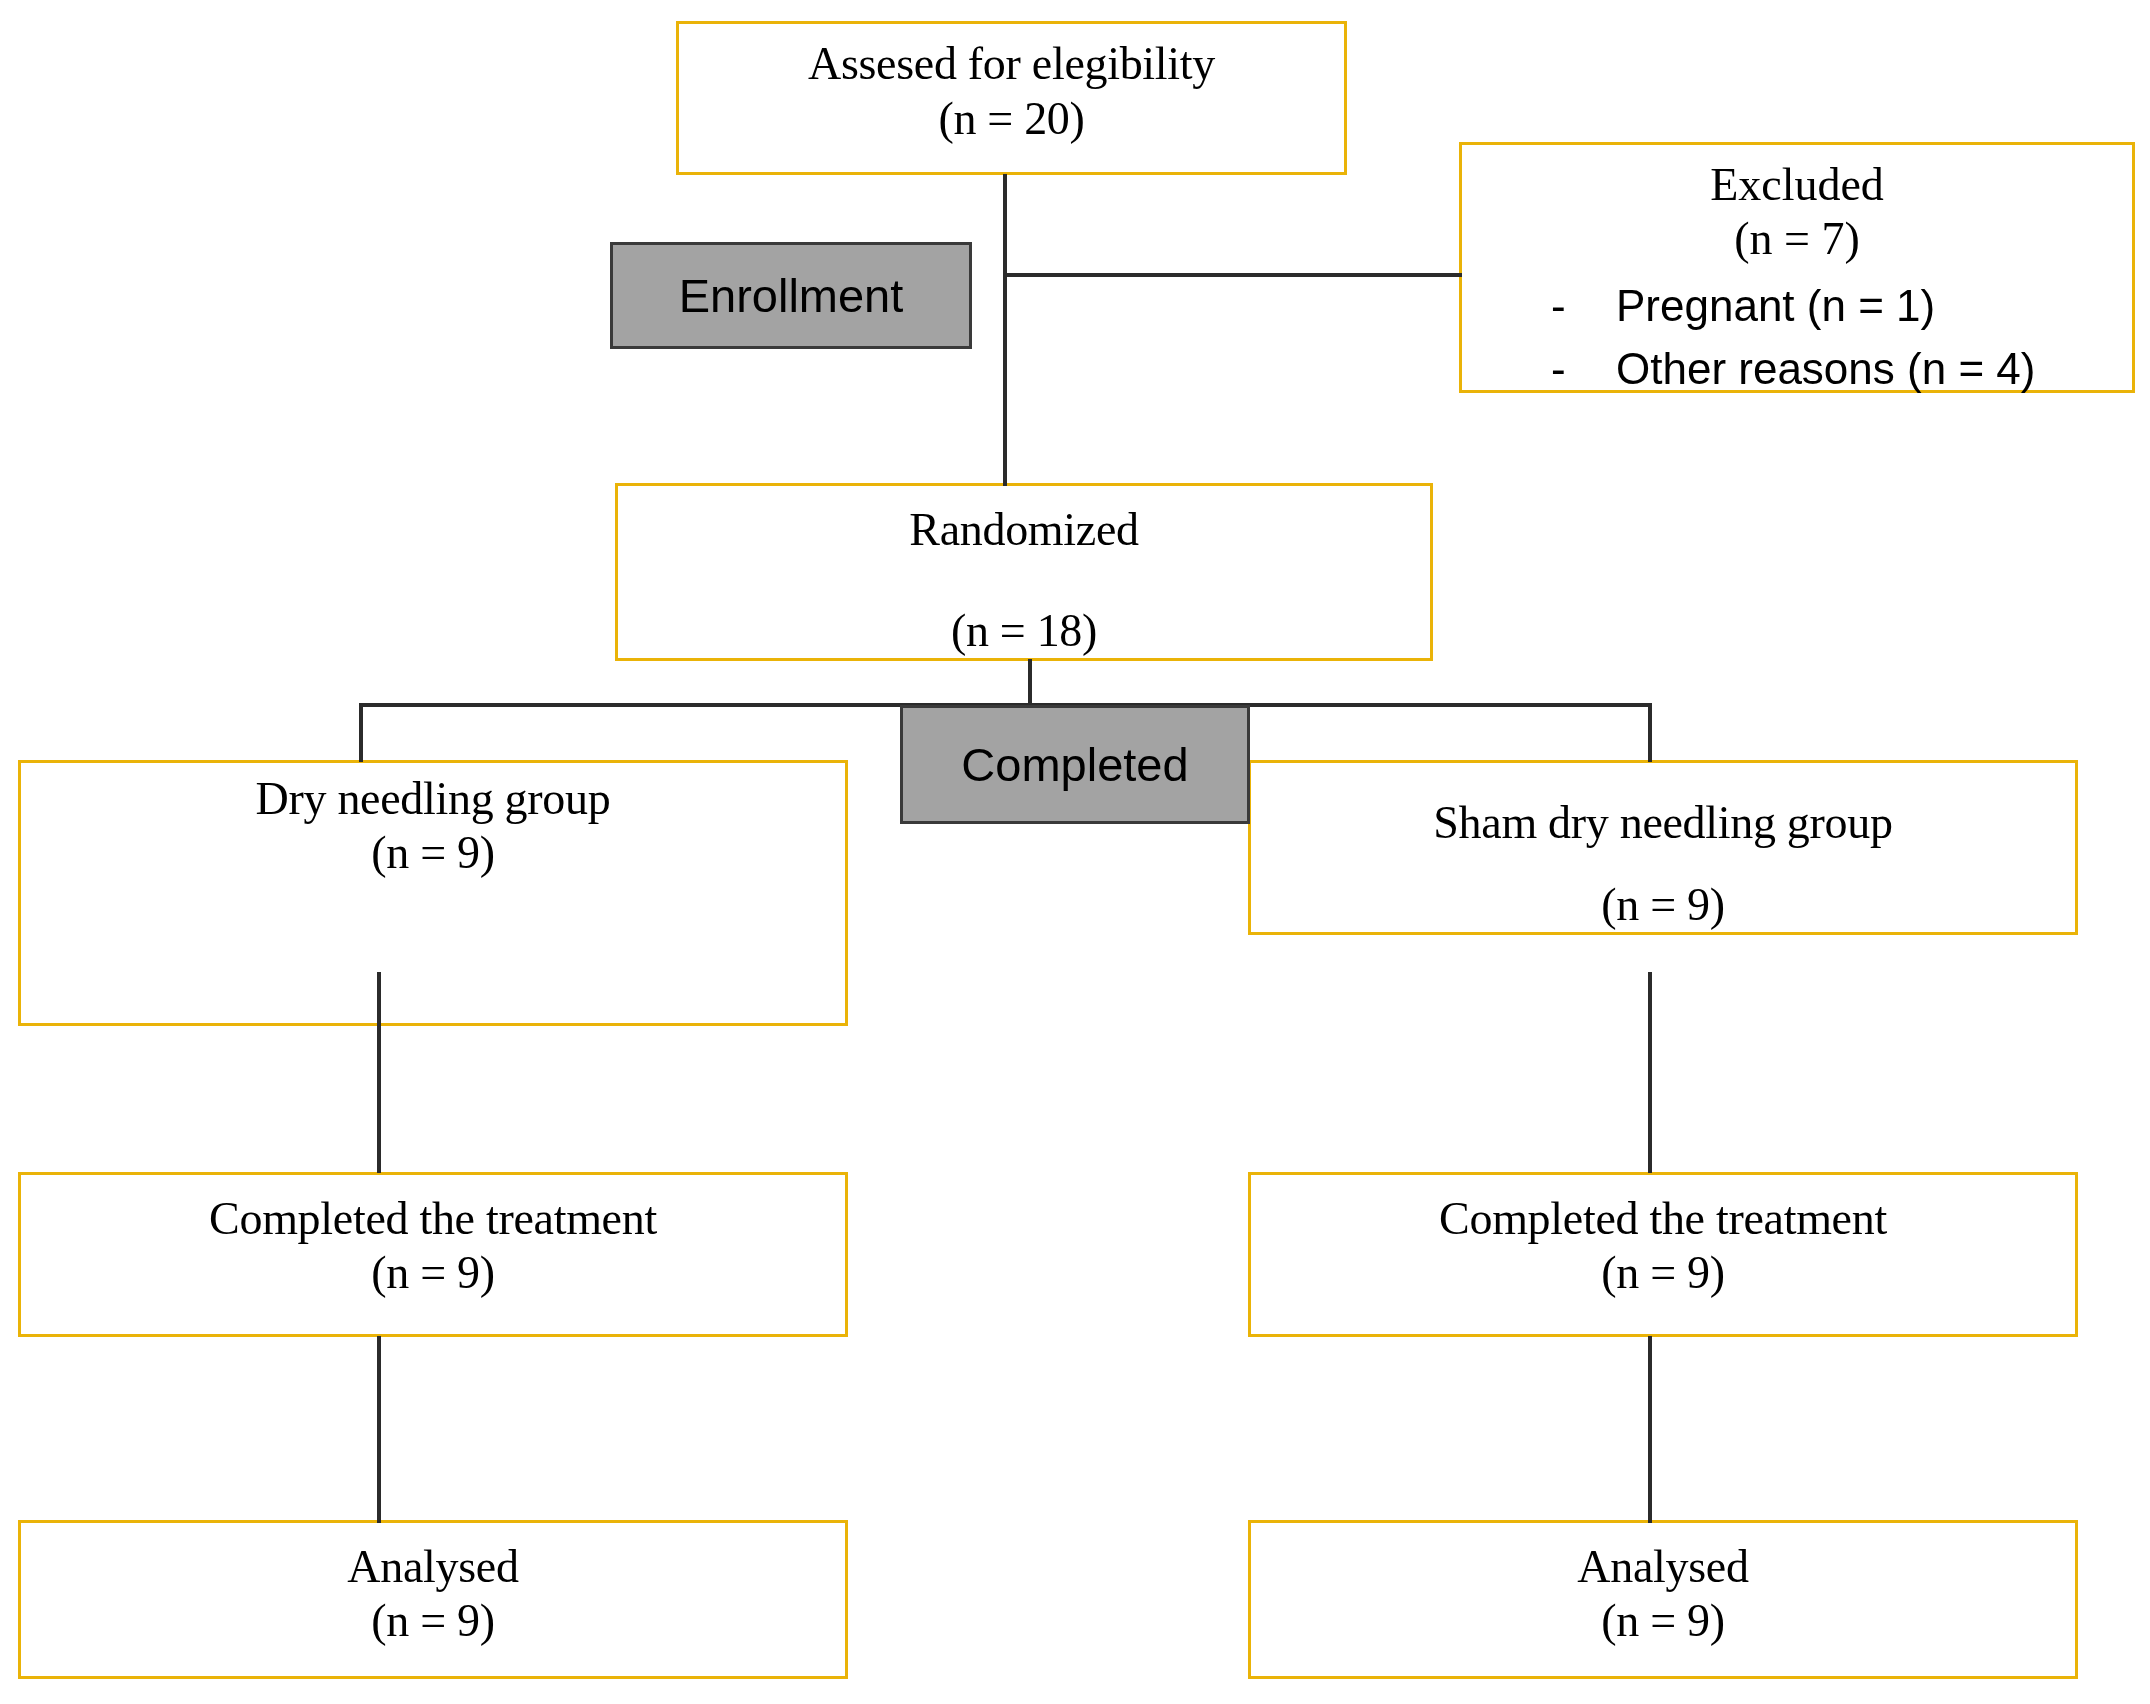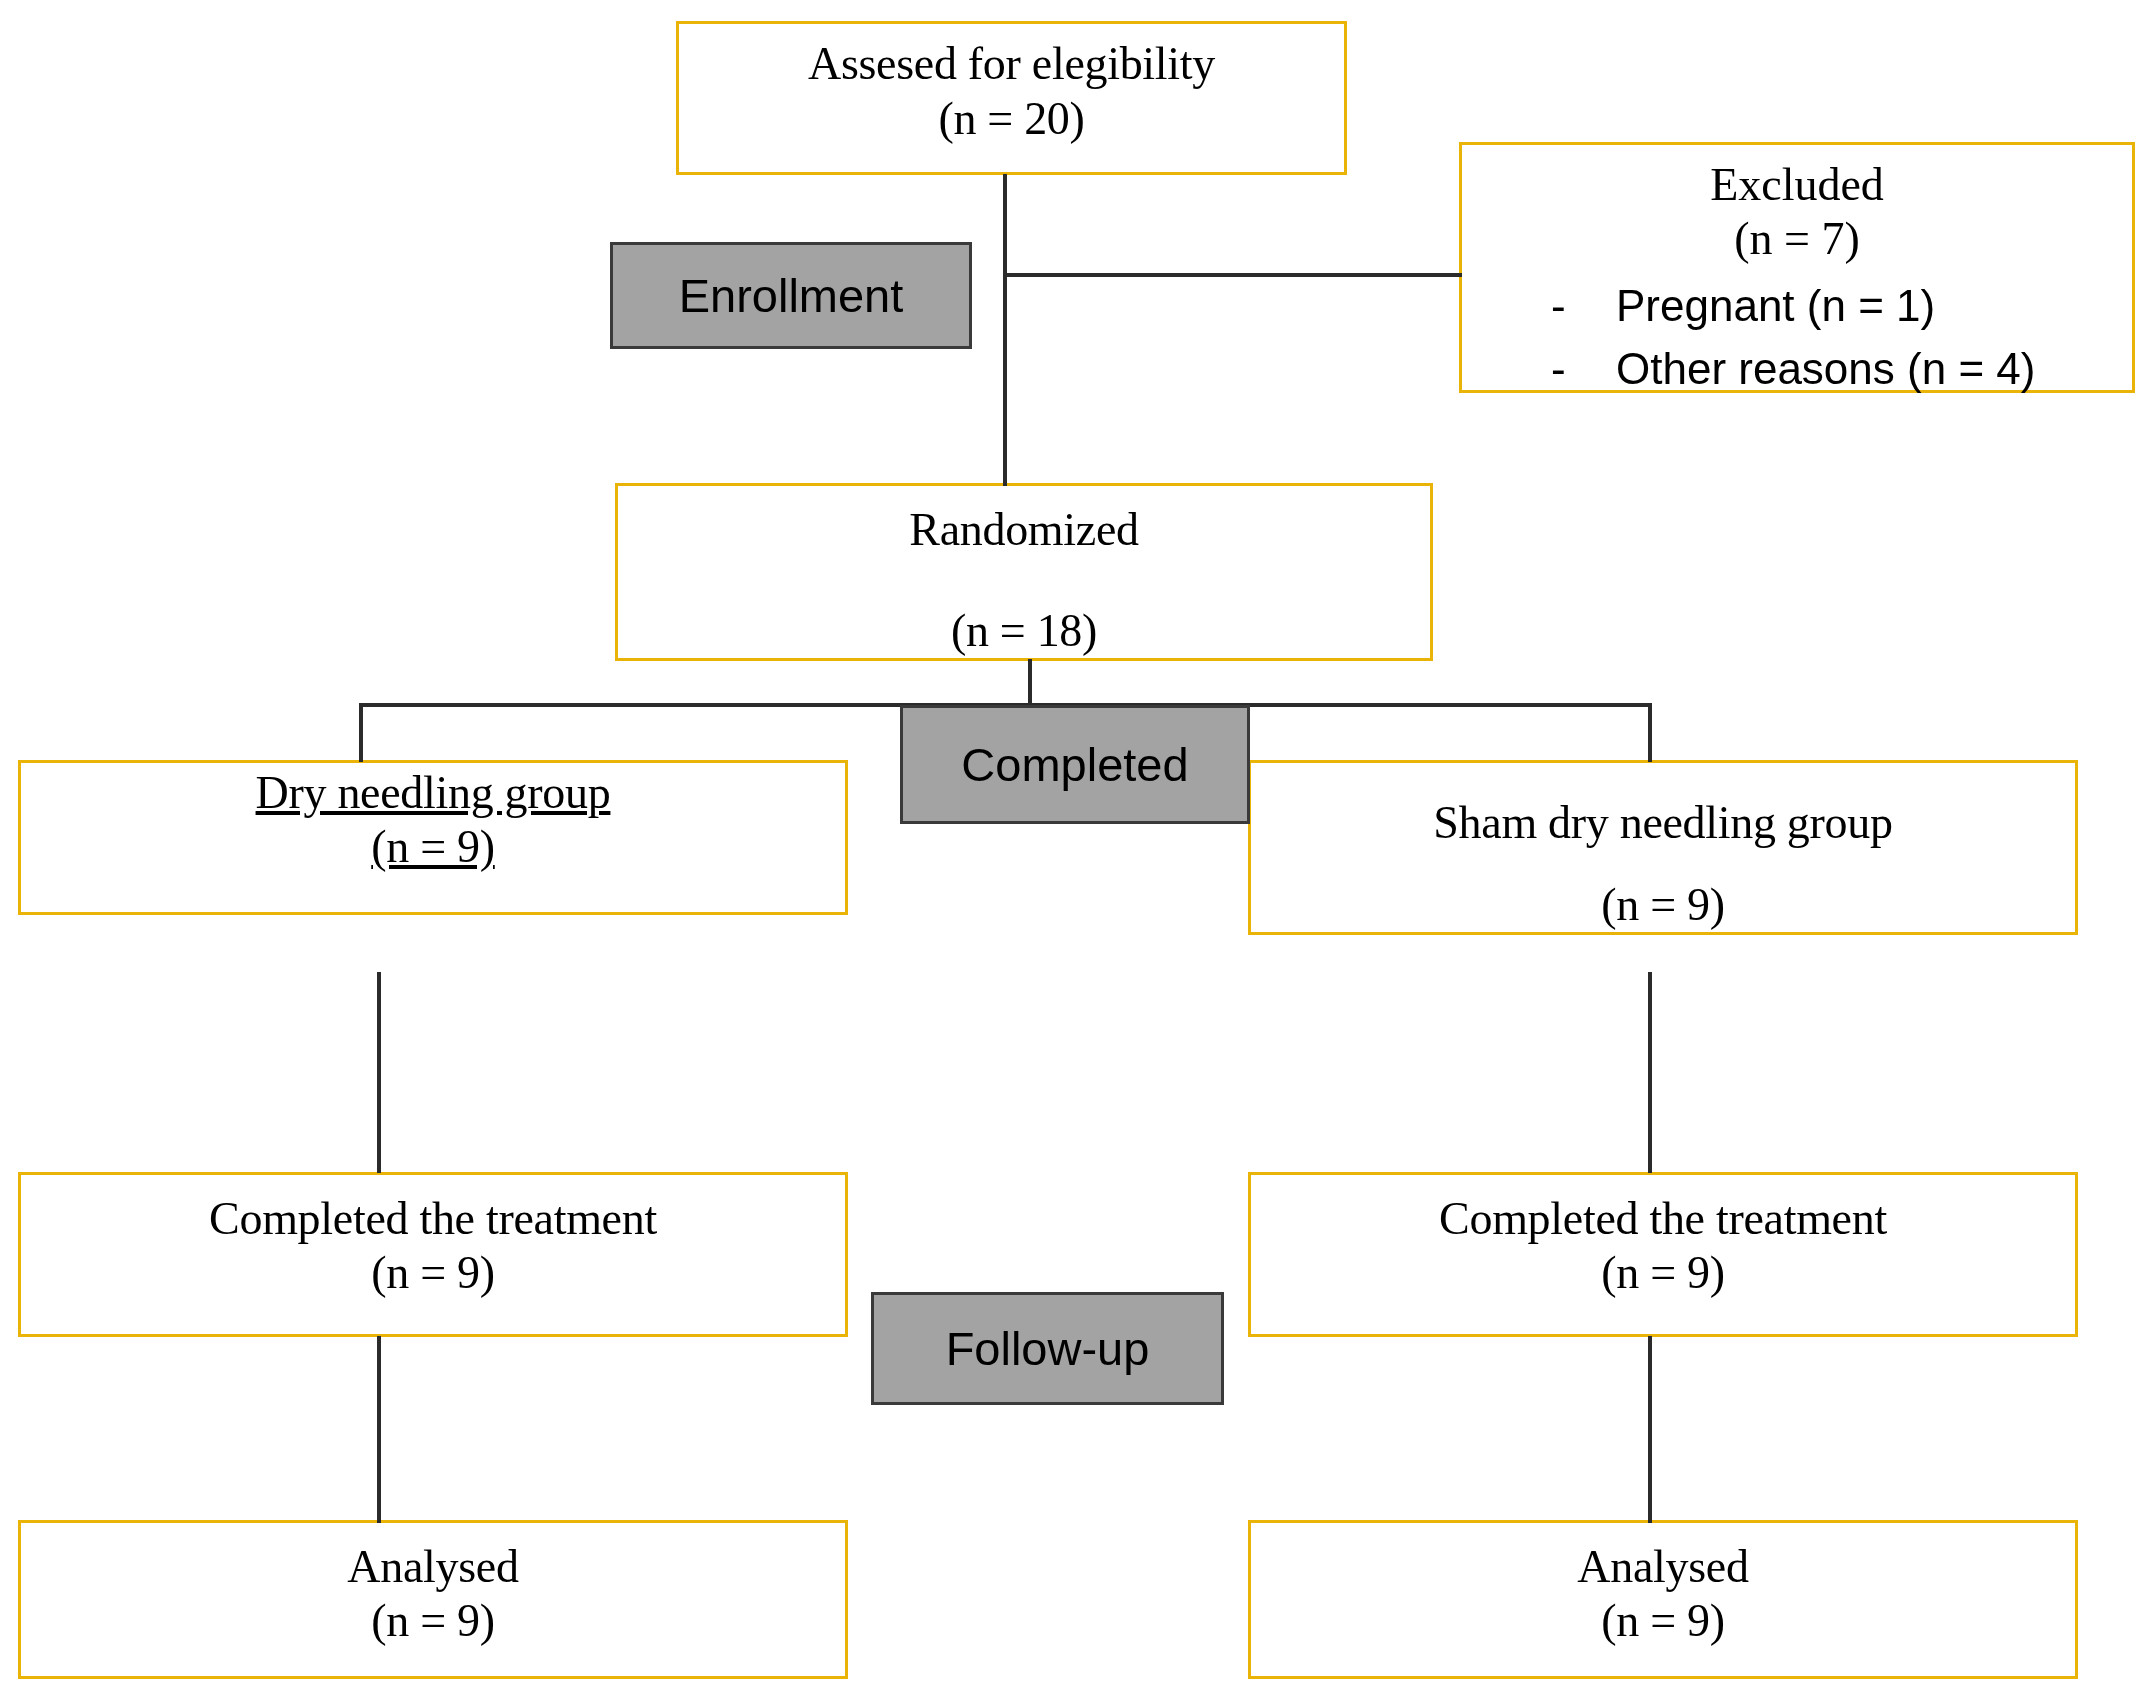--- a/index.html
+++ b/index.html
@@ -131,21 +131,21 @@
         <span>Other reasons (n = 4)</span>
       </div>
     </div>
   </div>
 
   <div class="node" style="left:615px; top:483px; width:818px; height:178px; justify-content:space-between; padding-top:16.6px;">
     <span class="line">Randomized</span>
     <span class="line">(n = 18)</span>
   </div>
 
-  <div class="node" style="left:18px; top:760px; width:830px; height:155px; justify-content:flex-start; padding-top:3px;text-decoration:underline;">
+  <div class="node" style="left:18px; top:760px; width:830px; height:266px; justify-content:flex-start; padding-top:9px;">
     <span class="line">Dry needling group</span>
     <span class="line">(n = 9)</span>
   </div>
 
   <div class="node" style="left:1248px; top:760px; width:830px; height:175px; justify-content:space-between; padding-top:33px;">
     <span class="line">Sham dry needling group</span>
     <span class="line">(n = 9)</span>
   </div>
 
   <div class="node" style="left:18px; top:1172px; width:830px; height:165px; justify-content:flex-start; padding-top:16.6px;">
@@ -169,18 +169,15 @@
   </div>
 
   <div class="stage" style="left:610px; top:242px; width:362px; height:107px;">
     <span class="stage-text">Enrollment</span>
   </div>
 
   <div class="stage" style="left:900px; top:705px; width:350px; height:119px;">
     <span class="stage-text">Completed</span>
   </div>
 
-  <div class="stage" style="left:871px; top:1292px; width:353px; height:113px;">
-    <span class="stage-text">Follow-up</span>
-  </div>
 
 </div>
 
 
 </body></html>

